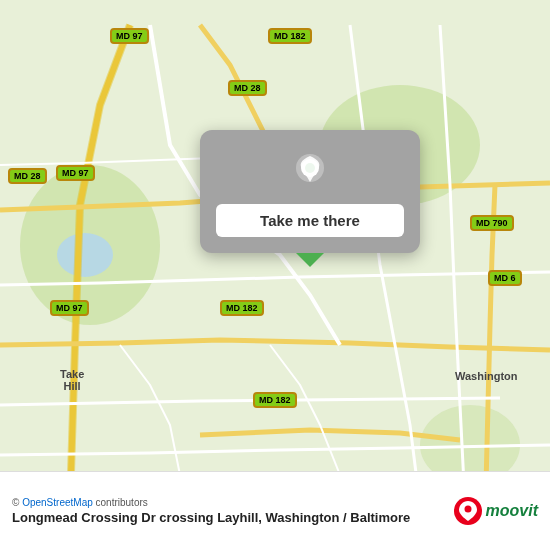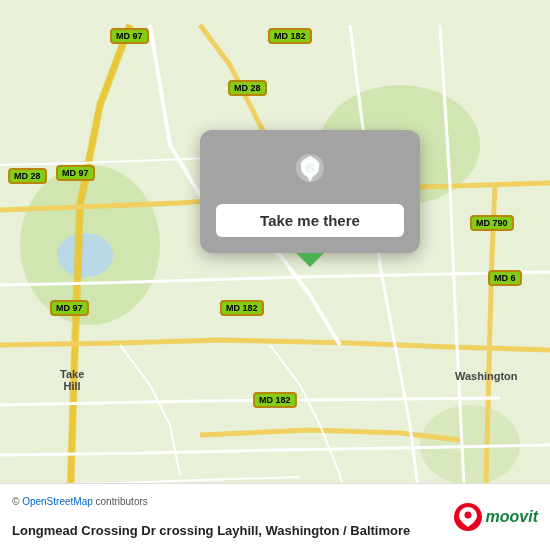--- a/index.html
+++ b/index.html
@@ -27,21 +27,21 @@
       top: 0; left: 0;
     }
 
     
     #bottom-bar {
       position: absolute;
       bottom: 0;
       left: 0;
       width: 100%;
       background: #fff;
-      padding: 12px 12px;
+      padding: 25px 12px;
       display: flex;
       align-items: center;
       justify-content: space-between;
       border-top: 1px solid #ddd;
       z-index: 10;
     }
 
     #bottom-left {
       display: flex;
       flex-direction: column;
@@ -53,21 +53,21 @@
     }
 
     #attribution span.osm {
       color: #0066cc;
     }
 
     #location-label {
       font-size: 13px;
       font-weight: bold;
       color: #222;
-      margin-top: 16px;
+      margin-top: 2px;
     }
 
     #moovit-logo {
       display: flex;
       align-items: center;
       gap: 4px;
     }
 
     #moovit-icon {
       width: 28px;

